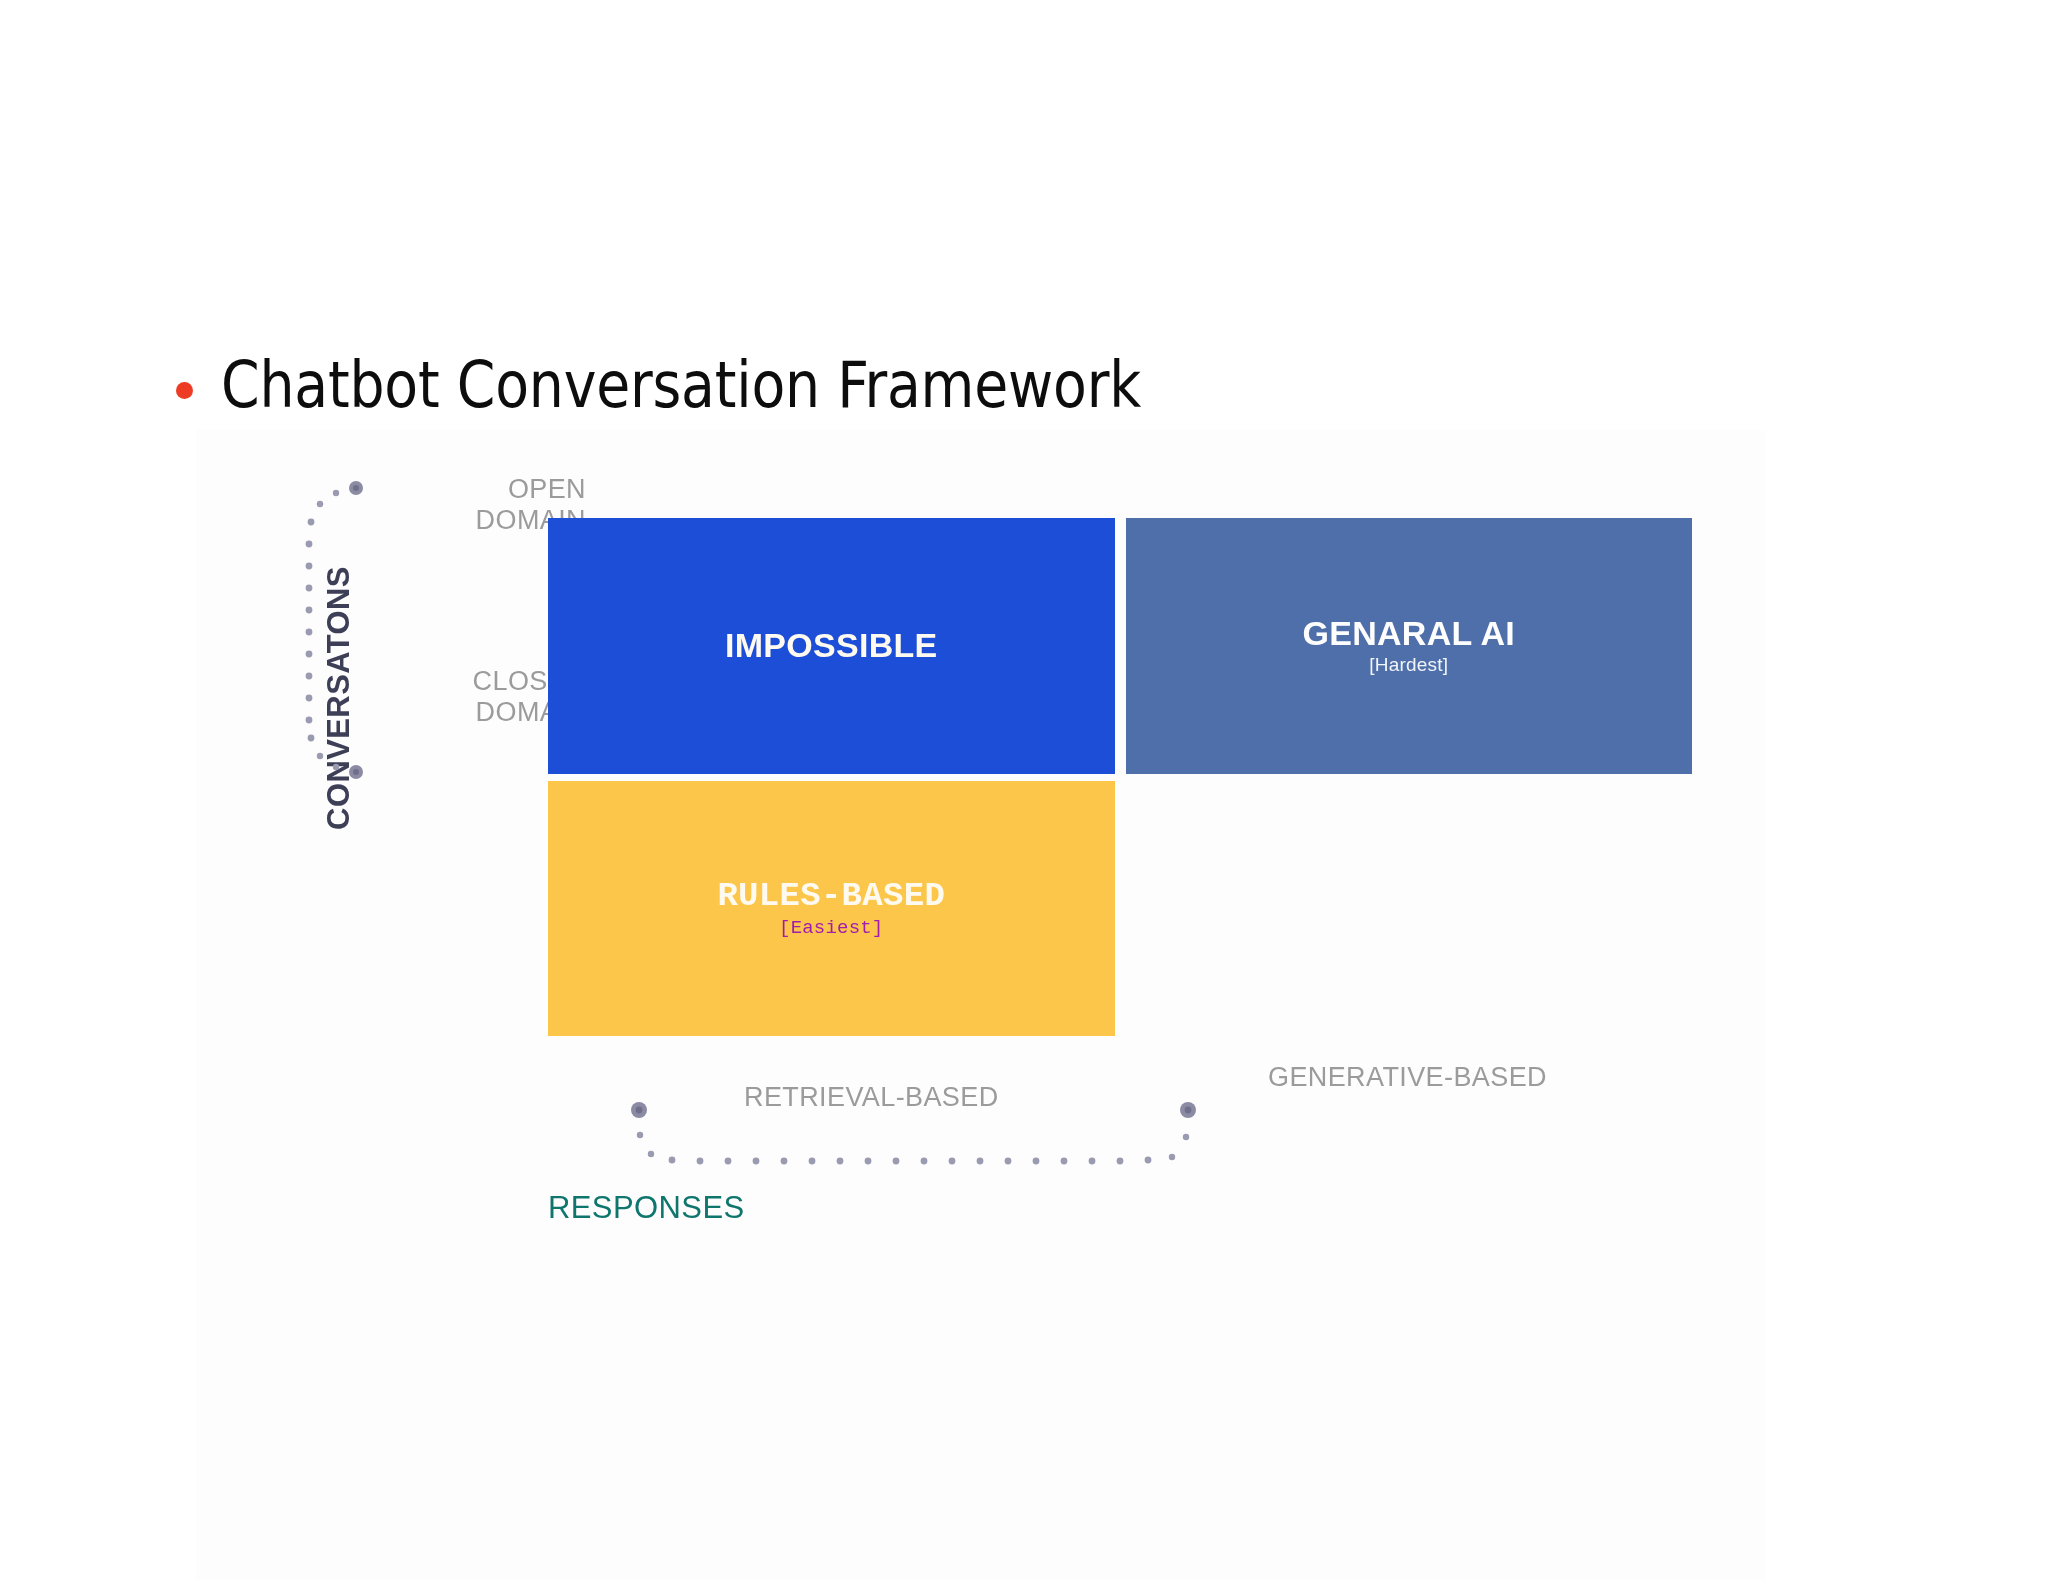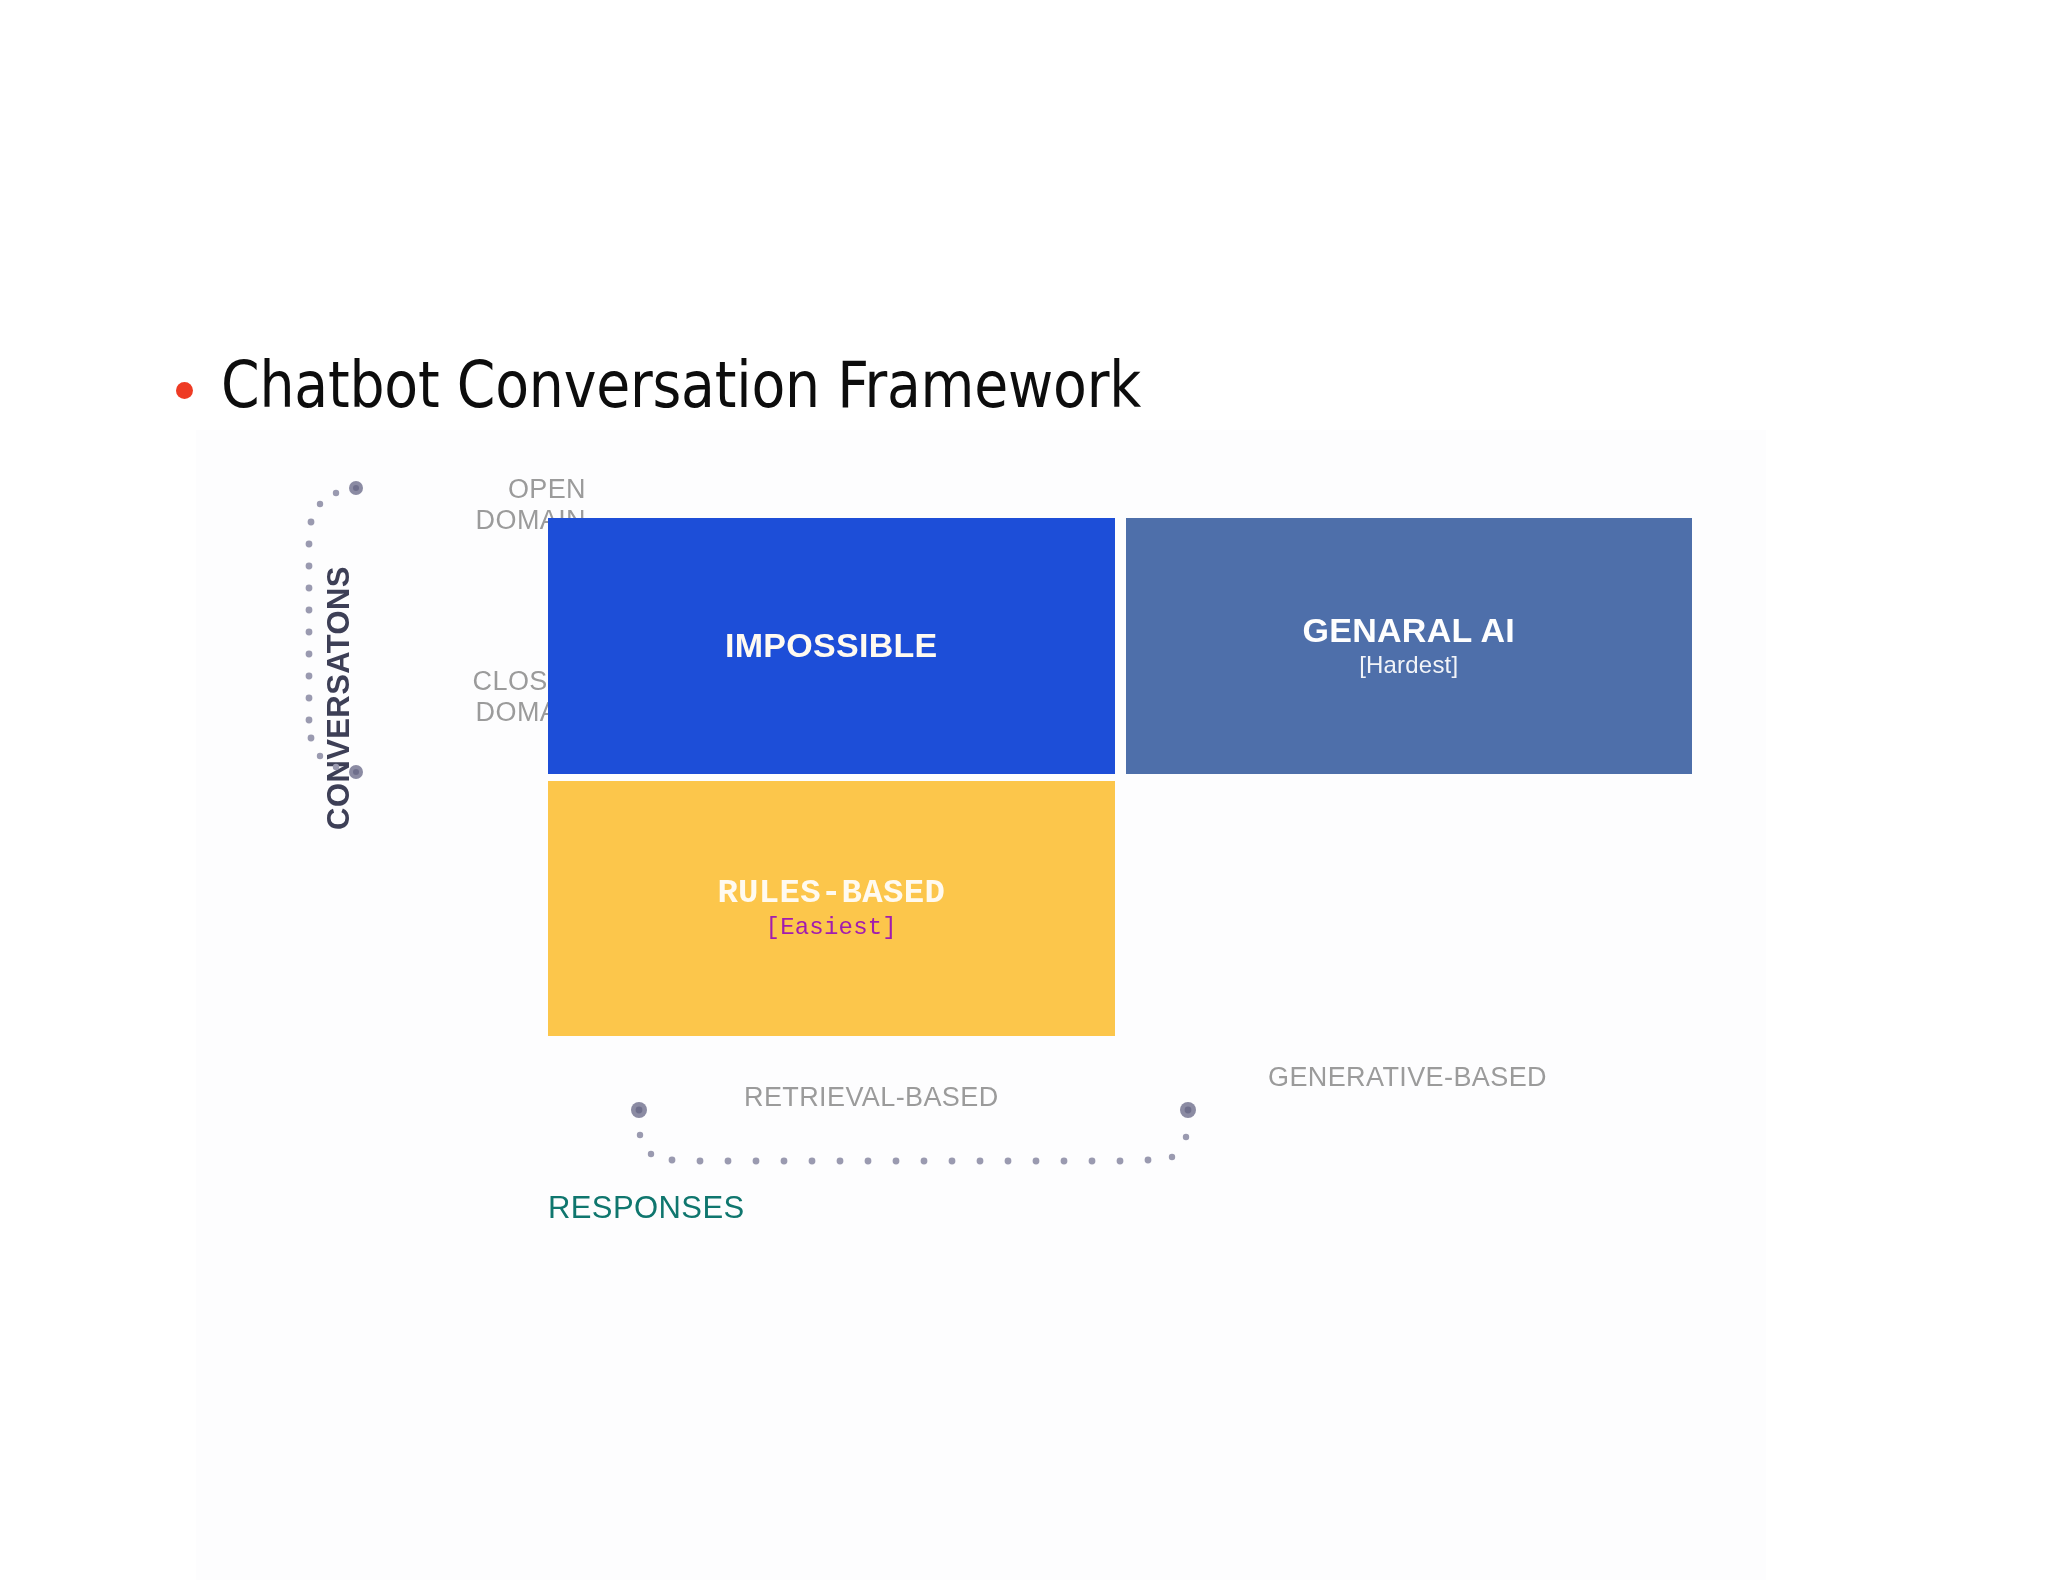--- a/index.html
+++ b/index.html
@@ -77,21 +77,21 @@
     color: #ffffff;
   }
   .quad-title {
     font-size: 34px;
     font-weight: 700;
     letter-spacing: 0.3px;
     line-height: 1.1;
     color: #fefefe;
   }
   .quad-sub {
-    font-size: 24px;
+    font-size: 19px;
     font-weight: 400;
     margin-top: 2px;
     color: #f2f4f8;
     letter-spacing: 0.2px;
   }
   #quad-impossible { background: #1d4ed8; }
   #quad-genaral-ai { background: #4e6faa; }
   #quad-rules-based { background: #fcc64b; font-family: Liberation Mono, monospace; }
   #quad-smart-machine { background: #6d8cbe; }
   #quad-impossible .quad-title,

